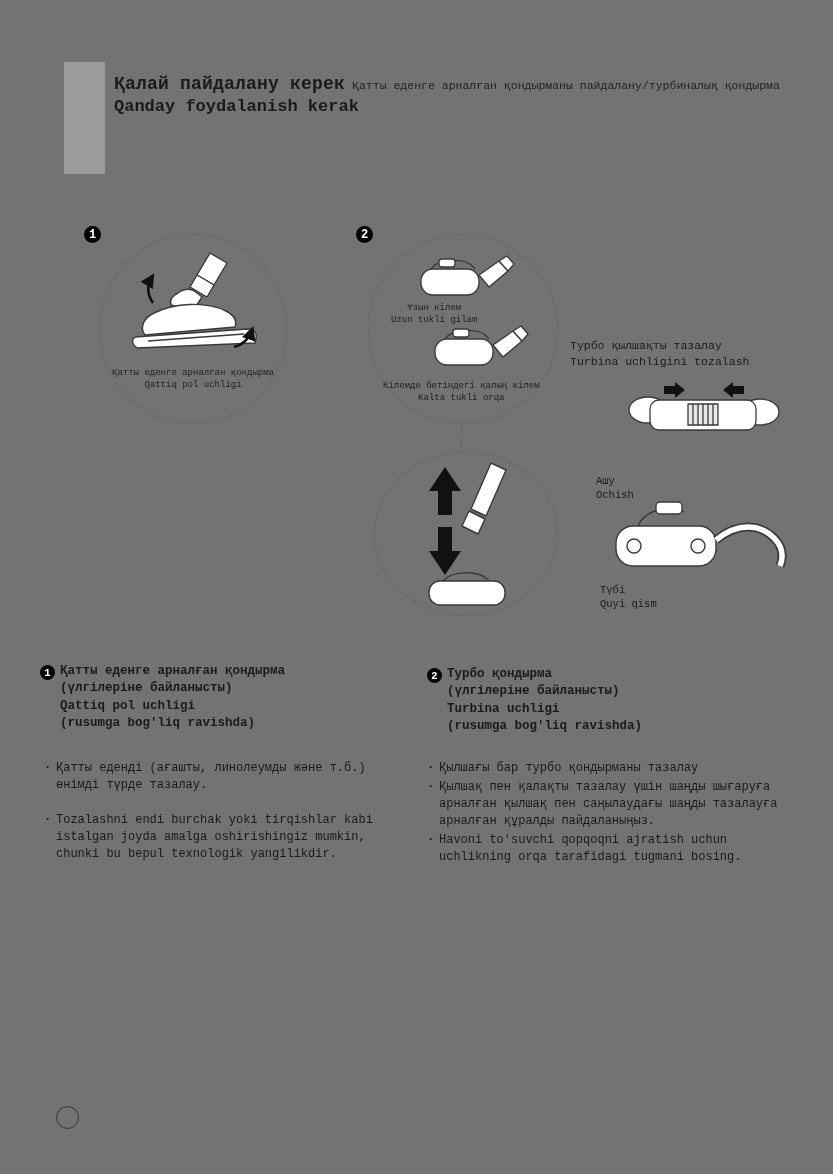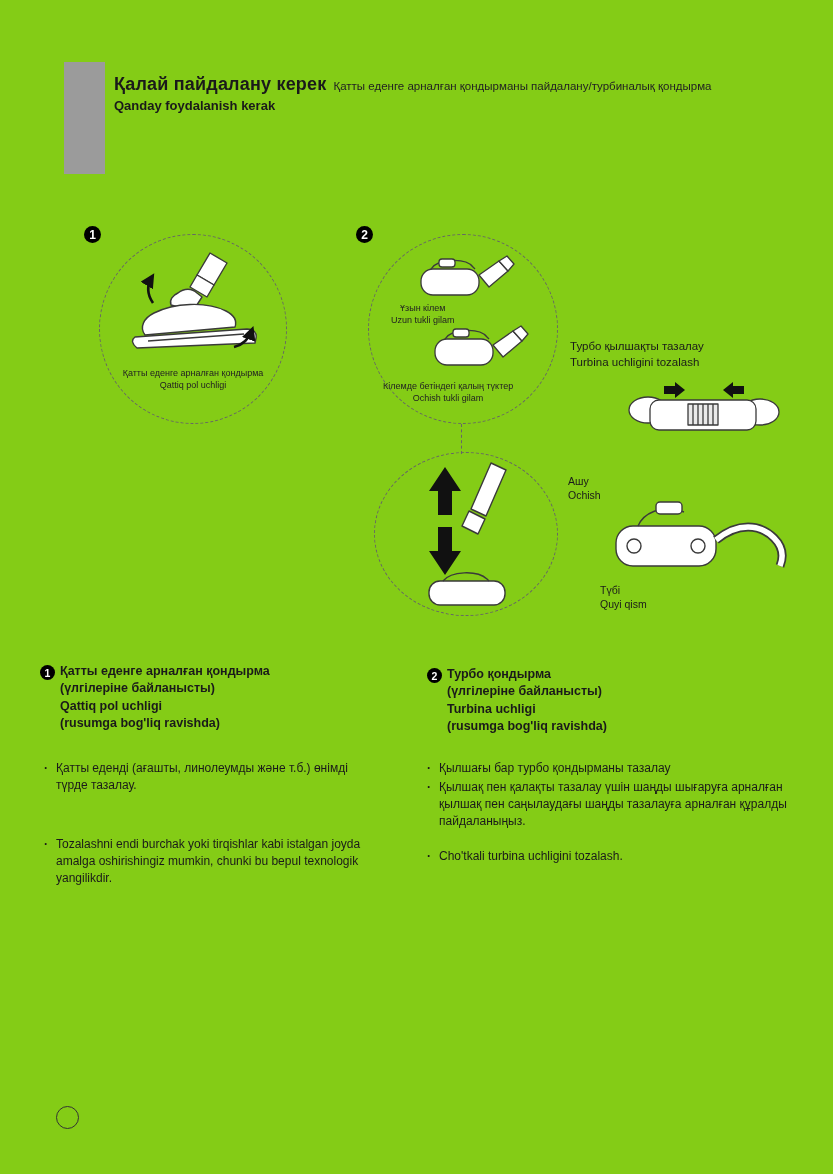--- a/index.html
+++ b/index.html
@@ -1,45 +1,45 @@
 <!DOCTYPE html>
 <html><head>
 <meta charset="utf-8">
 <style>
   * { margin:0; padding:0; box-sizing:border-box; }
   html,body { background:#fff; }
   .page {
-    position:relative; width:833px; height:1174px; background:#84cc16;
-    font-family:Liberation Sans, sans-serif; color:#1a1a1a;
+    position:relative; width:833px; height:1174px; background:#737373;
+    font-family:Liberation Mono, monospace; color:#1a1a1a;
     overflow:hidden;
   }
   .abs { position:absolute; }
   .gray-tab { background:#9b9b9b; }
   .title-kk { font-size:18px; font-weight:bold; letter-spacing:.2px; }
   .subtitle { font-size:11.5px; margin-left:7px; color:#222; }
-  .title-uz { font-size:13px; font-weight:bold; margin-top:3px; }
+  .title-uz { font-size:17px; font-weight:bold; margin-top:3px; }
   .badge {
     display:inline-flex; align-items:center; justify-content:center;
     background:#000; color:#fff; border-radius:50%; font-weight:bold; flex:none;
   }
   .badge.lg { width:17px; height:17px; font-size:12px; }
   .badge.sm { width:15px; height:15px; font-size:10.5px; }
   .dashed-circle { border:1.6px dashed #666; border-radius:50%; }
   .circle-caption { text-align:center; font-size:9px; line-height:1.35; color:#222; }
   .fig-label { font-size:9px; line-height:1.3; color:#222; }
   .side-label { font-size:10.5px; line-height:1.35; color:#1a1a1a; }
   .turbo-label { font-size:11.5px; line-height:1.4; color:#1a1a1a; }
   .dashed-vline { border-left:1.6px dashed #666; width:0; }
   .section-head { display:flex; align-items:flex-start; gap:5px; }
   .section-head .lines { font-size:12.5px; font-weight:bold; line-height:1.38; }
   .bullets { font-size:12px; line-height:1.42; }
   .bullet { display:flex; margin-bottom:2px; }
   .bullet .dot-col { flex:none; width:12px; }
   .bullet .dot-col::before { content:"\00B7"; font-weight:bold; }
-  .gap-md { margin-top:42px;justify-content:center; }
+  .gap-md { margin-top:18px;justify-content:center; }
   .gap-sm { margin-top:18px; }
   .page-circle { border:1.2px solid #333; border-radius:50%; }
   svg { display:block; }
 </style>
 </head>
 <body>
 
 <div class="page">
 
   <div class="abs gray-tab" style="left:64px; top:62px; width:41px; height:112px;"></div>
@@ -98,22 +98,22 @@
     <svg class="abs" style="left:62px; top:84px;" width="105" height="58" viewBox="0 0 105 58">
       <g fill="#fff" stroke="#3a3a3a" stroke-width="1.3" stroke-linejoin="round">
         <rect x="4" y="20" width="58" height="26" rx="12"></rect>
         <path d="M14 20c6-10 34-12 42-2l2 2" fill="none"></path>
         <rect x="22" y="10" width="16" height="8" rx="3"></rect>
         <path d="M62 26l20-14 9 10-19 16z"></path>
         <path d="M82 12l8-5 7 8-6 7z"></path>
       </g>
     </svg>
     <div class="abs fig-label" style="left:14px; top:146px;">
-      <div>Кілемде бетіндегі қалың түктер</div>
-      <div>Ochish tukli gilam</div>
+      <div>Кілемде бетіндегі қалың кілем</div>
+      <div>Kalta tukli orqa</div>
     </div>
   </div>
 
   <div class="abs turbo-label" style="left:570px; top:338px;">
     <div>Турбо қылшақты тазалау</div>
     <div>Turbina uchligini tozalash</div>
   </div>
 
   <svg class="abs" style="left:622px; top:368px;" width="165" height="80" viewBox="0 0 165 80">
     <g fill="#fff" stroke="#3a3a3a" stroke-width="1.3" stroke-linejoin="round">
@@ -143,21 +143,21 @@
       </g>
       <g fill="#fff" stroke="#3a3a3a" stroke-width="1.4" stroke-linejoin="round">
         <path d="M96 4l15 7-20 46-15-7z"></path>
         <path d="M74 52l16 8-7 15-16-8z"></path>
         <rect x="34" y="122" width="76" height="24" rx="11"></rect>
         <path d="M48 122c8-10 34-11 44-2l2 2" fill="none"></path>
       </g>
     </svg>
   </div>
 
-  <div class="abs side-label" style="left:568px; top:474px;">
+  <div class="abs side-label" style="left:596px; top:474px;">
     <div>Ашу</div>
     <div>Ochish</div>
   </div>
 
   <svg class="abs" style="left:604px; top:488px;" width="190" height="92" viewBox="0 0 190 92">
     <g fill="#fff" stroke="#3a3a3a" stroke-width="1.4" stroke-linejoin="round">
       <rect x="12" y="38" width="100" height="40" rx="17"></rect>
       <path d="M34 38c6-14 24-20 40-16l6 2" fill="none"></path>
       <rect x="52" y="14" width="26" height="12" rx="4"></rect>
       <circle cx="30" cy="58" r="7"></circle>
@@ -207,21 +207,21 @@
 
   <div class="abs bullets" style="left:427px; top:760px; width:372px;">
     <div class="bullet">
       <span class="dot-col"></span>
       <span>Қылшағы бар турбо қондырманы тазалау</span>
     </div>
     <div class="bullet">
       <span class="dot-col"></span>
       <span>Қылшақ пен қалақты тазалау үшін шаңды шығаруға арналған қылшақ пен саңылаудағы шаңды тазалауға арналған құралды пайдаланыңыз.</span>
     </div>
-    <div class="bullet gap-sm">
-      <span class="dot-col"></span>
-      <span>Cho'tkali turbina uchligini tozalash.</span>
+    <div class="bullet">
+      <span class="dot-col"></span>
+      <span>Havoni to'suvchi qopqoqni ajratish uchun uchlikning orqa tarafidagi tugmani bosing.</span>
     </div>
   </div>
 
   <div class="abs page-circle" style="left:56px; top:1106px; width:23px; height:23px;"></div>
 
 </div>
 
 </body></html>

